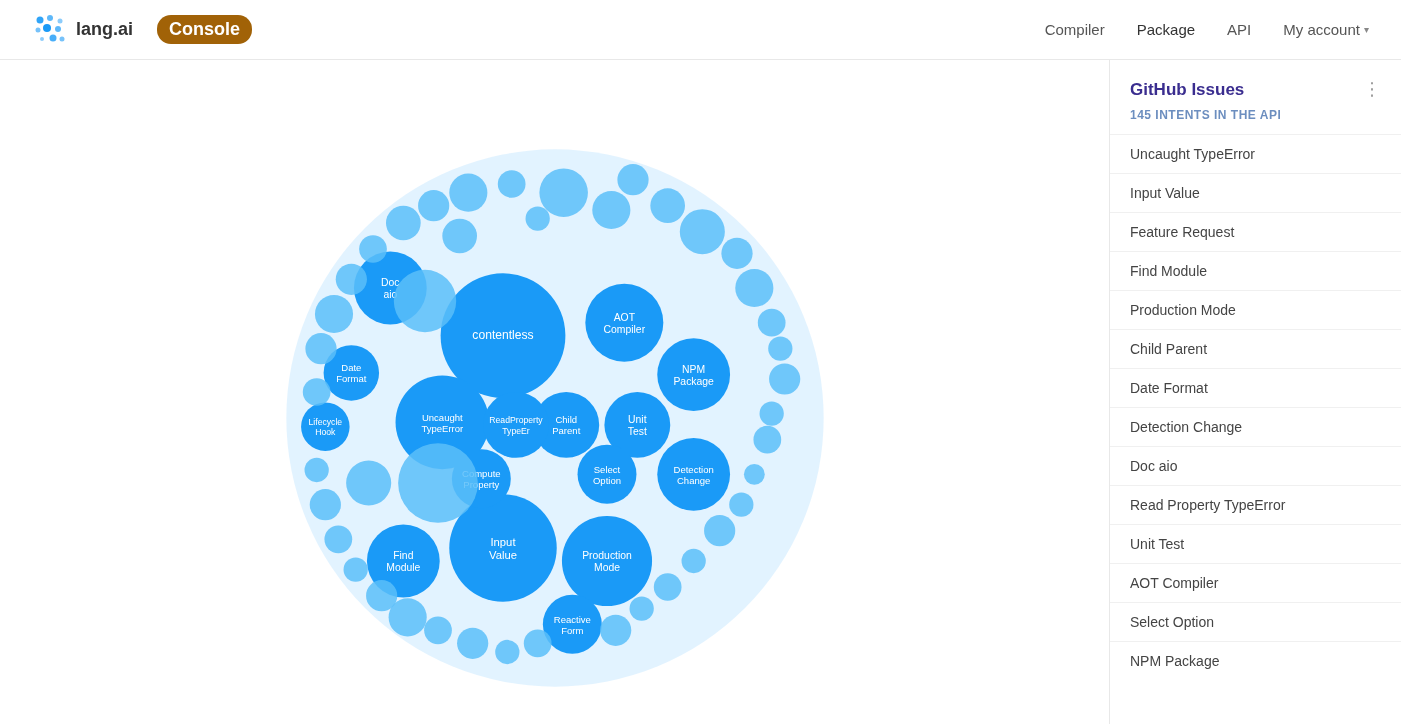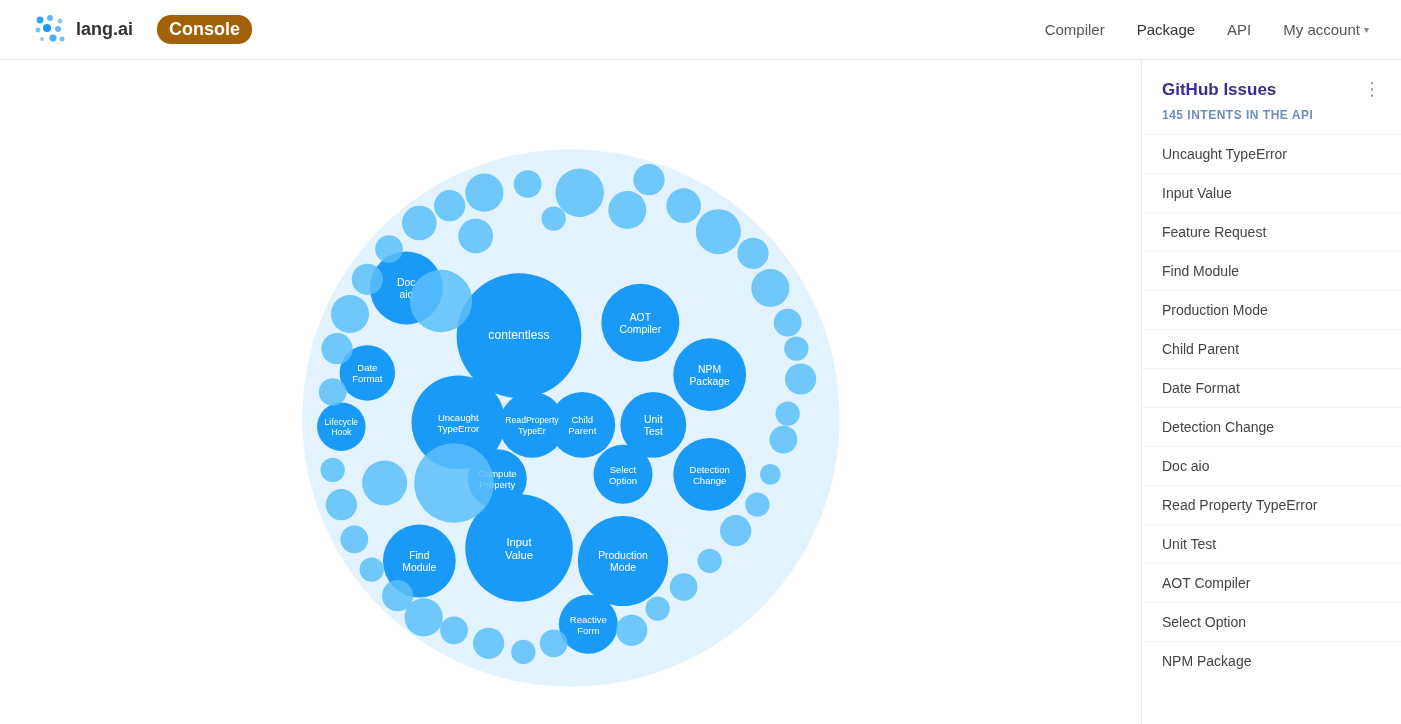--- a/index.html
+++ b/index.html
@@ -76,21 +76,21 @@
       flex: 1;
       background: #fff;
       display: flex;
       align-items: center;
       justify-content: center;
       overflow: hidden;
     }
 
     
     .sidebar {
-      width: 260px;
+      width: 292px;
       background: #fff;
       border-left: 1px solid #e8e8e8;
       overflow-y: auto;
       flex-shrink: 0;
     }
     .sidebar-header {
       padding: 20px 20px 8px 20px;
       display: flex;
       align-items: flex-start;
       justify-content: space-between;

